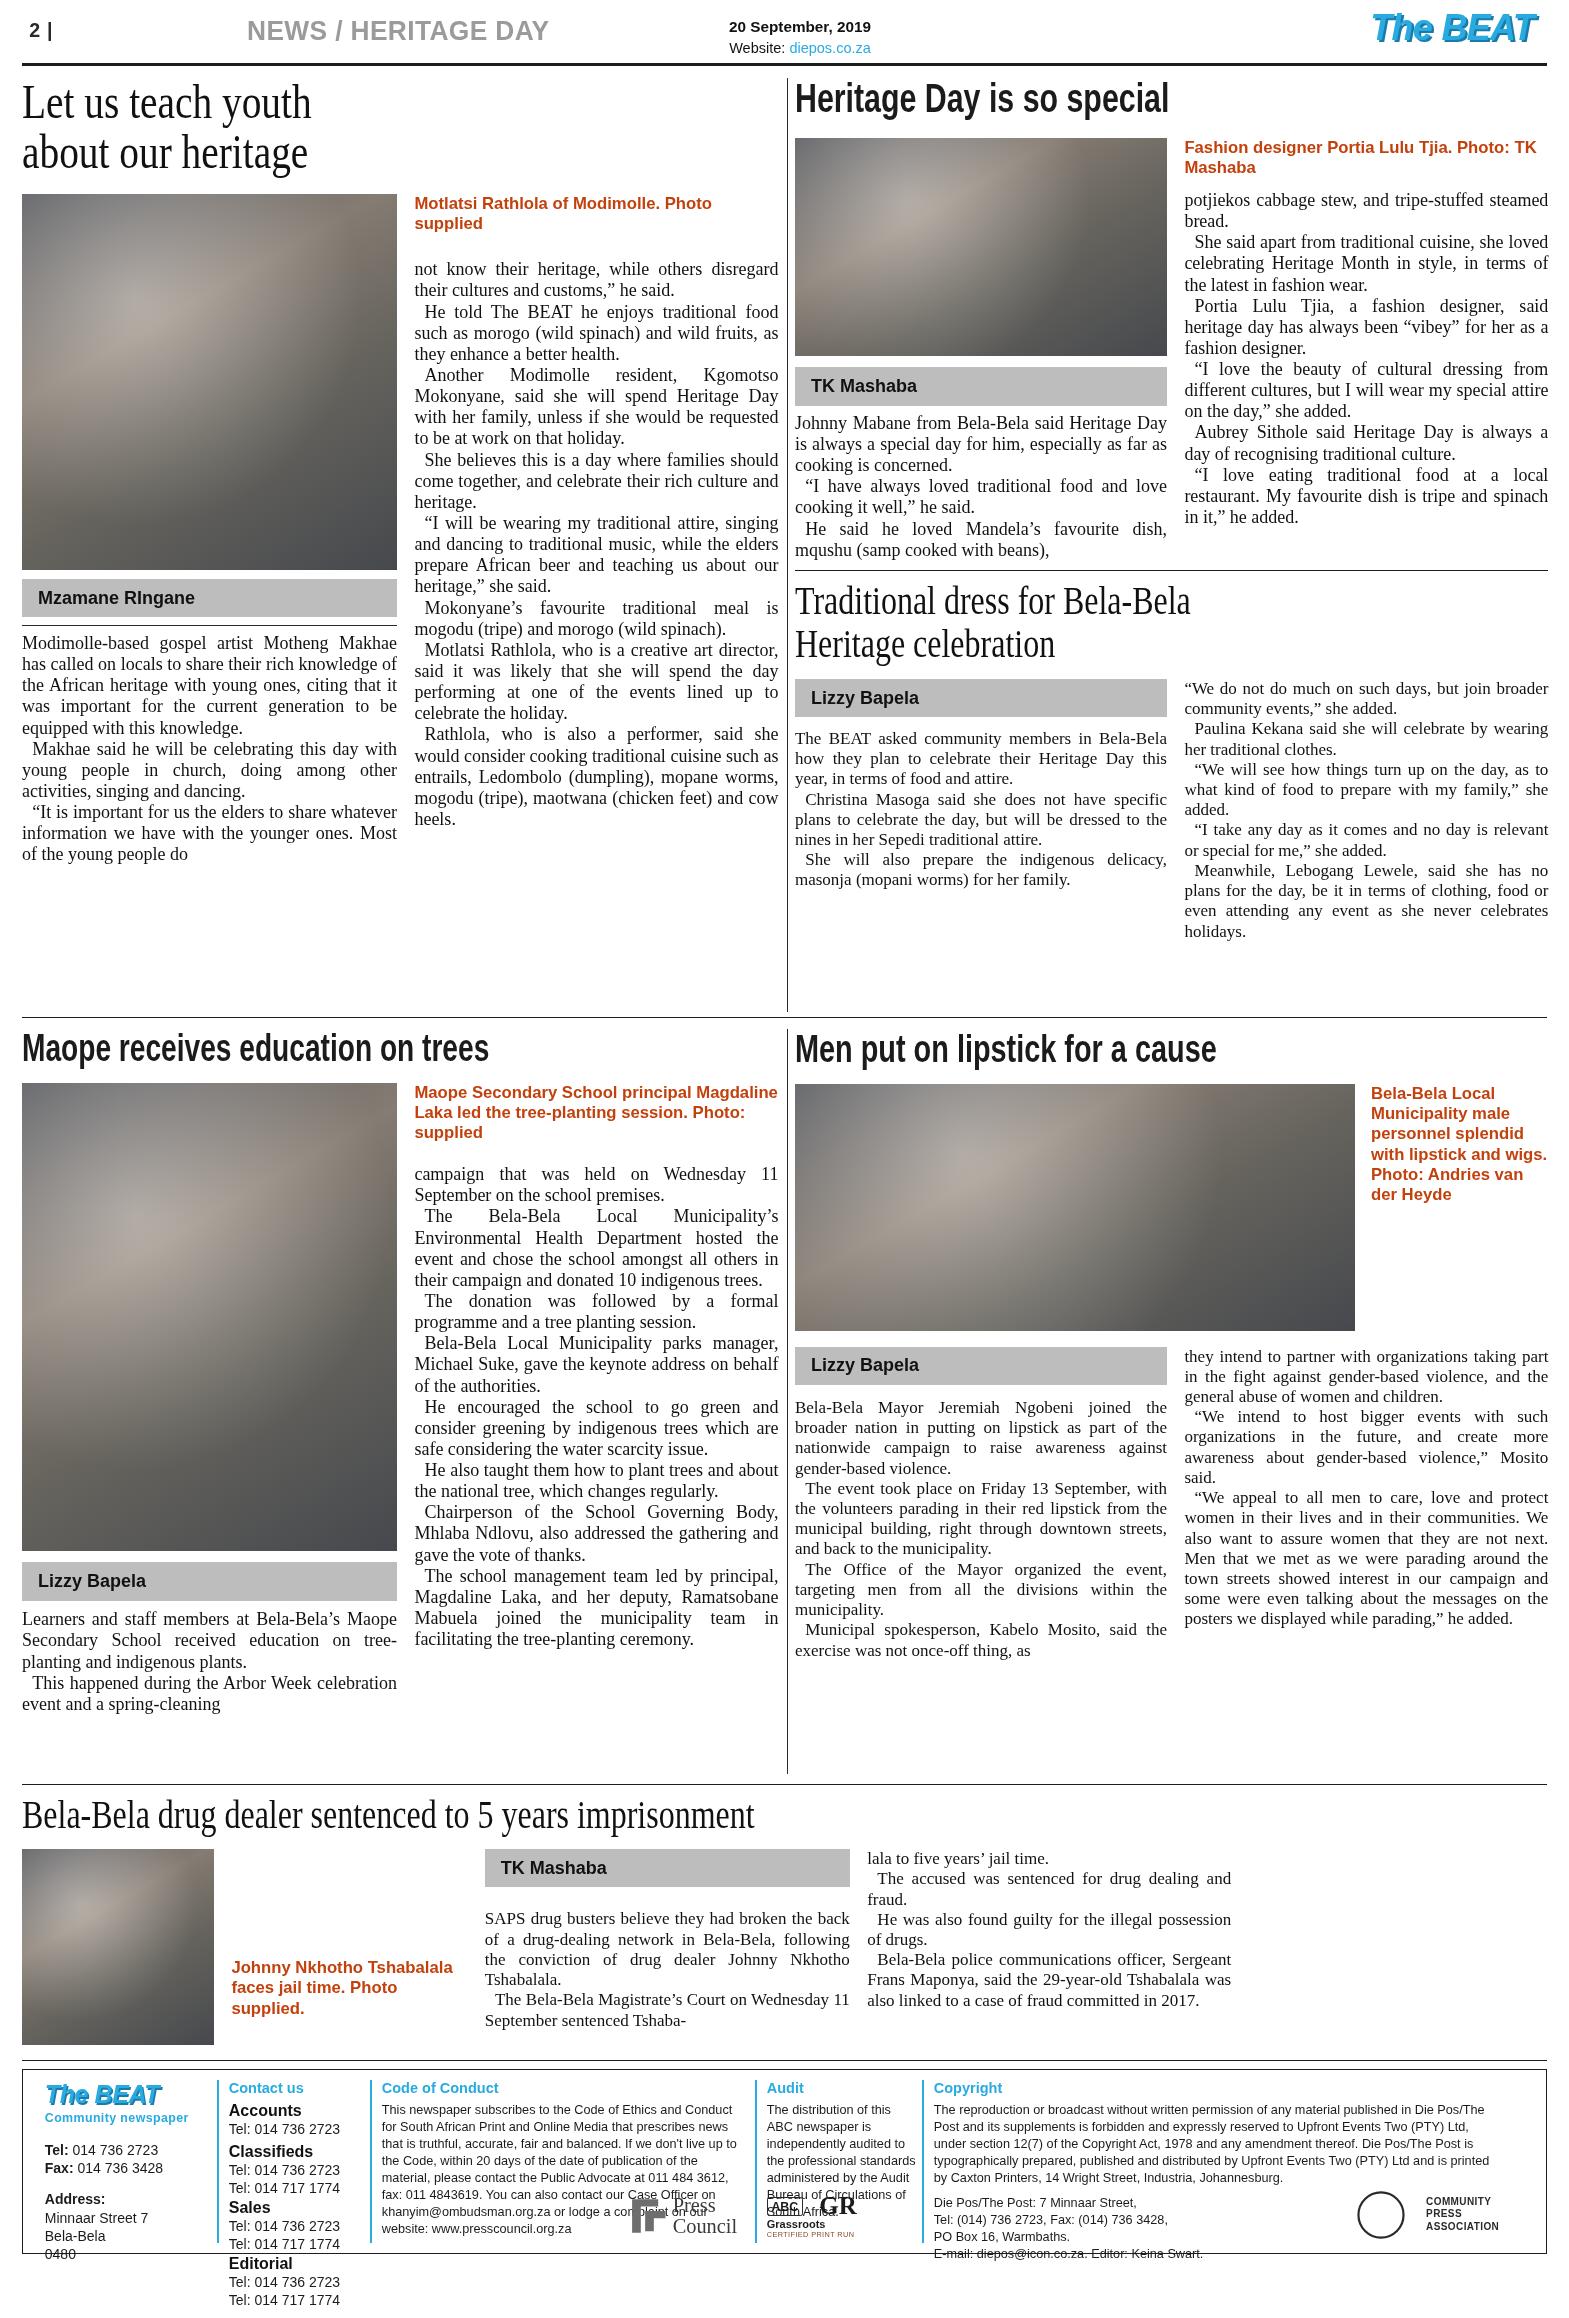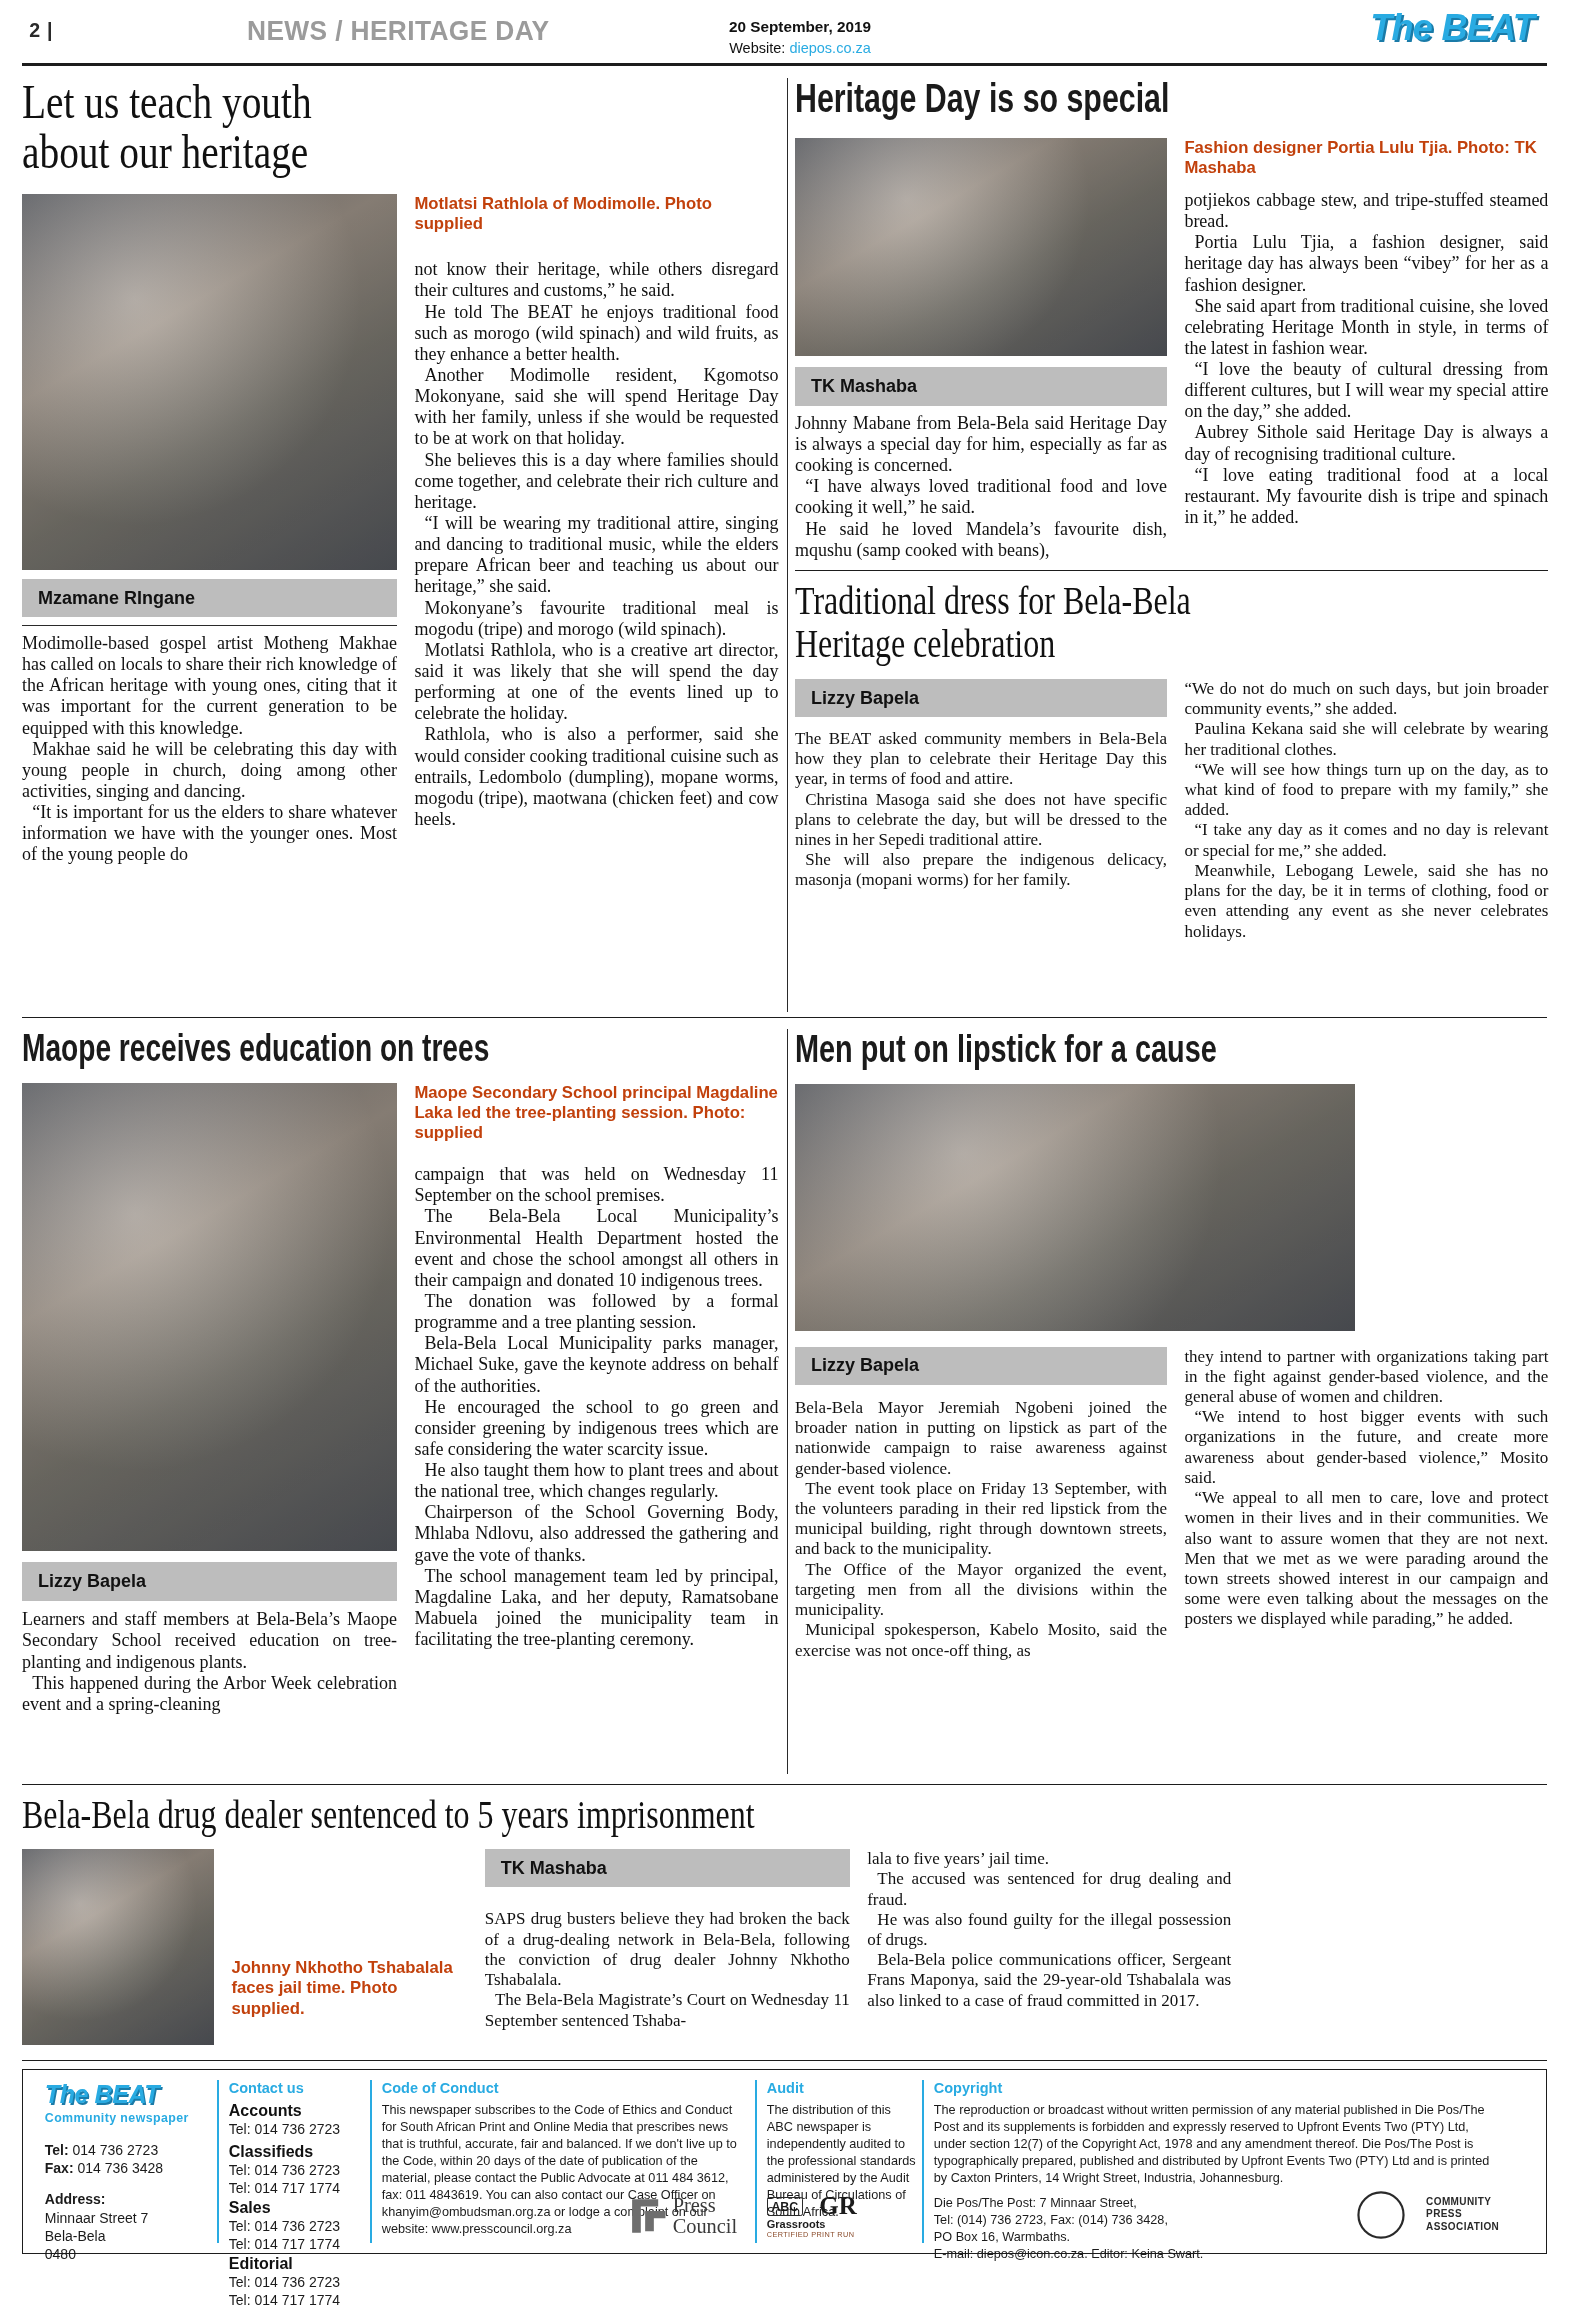--- a/index.html
+++ b/index.html
@@ -189,22 +189,22 @@
             <div class="body" style="width:372px;margin-top:7.3px;">
               <p>Johnny Mabane from Bela-Bela said Heritage Day is always a special day for him, especially as far as cooking is concerned.</p>
               <p>“I have always loved traditional food and love cooking it well,” he said.</p>
               <p>He said he loved Mandela’s favourite dish, mqushu (samp cooked with beans),</p>
             </div>
           </div>
           <div style="width:364px;margin-left:17.4px;">
             <div class="cap" style="width:356px;">Fashion designer Portia Lulu Tjia. Photo: TK Mashaba</div>
             <div class="body" style="width:364px;margin-top:11.6px;">
               <p>potjiekos cabbage stew, and tripe-stuffed steamed bread.</p>
+              <p>She said apart from traditional cuisine, she loved celebrating Heritage Month in style, in terms of the latest in fashion wear.</p>
               <p>Portia Lulu Tjia, a fashion designer, said heritage day has always been “vibey” for her as a fashion designer.</p>
-              <p>She said apart from traditional cuisine, she loved celebrating Heritage Month in style, in terms of the latest in fashion wear.</p>
               <p>“I love the beauty of cultural dressing from different cultures, but I will wear my special attire on the day,” she added.</p>
               <p>Aubrey Sithole said Heritage Day is always a day of recognising traditional culture.</p>
               <p>“I love eating traditional food at a local restaurant. My favourite dish is tripe and spinach in it,” he added.</p>
             </div>
           </div>
         </div>
       </div>
 
       <div class="rule-thin" style="margin-top:8.7px;"></div>
 
@@ -269,20 +269,23 @@
 
     <div style="width:14.5px;border-left:1.5px solid #2a2a2a;margin:0 7.3px 0 8.7px;height:745px;"></div>
 
     <div style="width:753px;">
       <div class="hl-sans" style="font-size:39px;width:1018px;">Men put on lipstick for a cause</div>
 
       <div class="cols" style="margin-top:16px;">
         <div style="width:560px;">
           <div class="photo" style="width:560px;height:247px;"></div>
         </div>
+        <div style="width:177px;margin-left:16px;">
+          <div class="cap" style="width:177px;">Bela-Bela Local Municipality male personnel splendid with lipstick and wigs. Photo: Andries van der Heyde</div>
+        </div>
       </div>
 
       <div class="cols" style="margin-top:16px;">
         <div style="width:372px;">
           <div class="byline" style="width:372px;">Lizzy Bapela</div>
           <div class="body narrow" style="width:372px;margin-top:13px;">
             <p>Bela-Bela Mayor Jeremiah Ngobeni joined the broader nation in putting on lipstick as part of the nationwide campaign to raise awareness against gender-based violence.</p>
             <p>The event took place on Friday 13 September, with the volunteers parading in their red lipstick from the municipal building, right through downtown streets, and back to the municipality.</p>
             <p>The Office of the Mayor organized the event, targeting men from all the divisions within the municipality.</p>
             <p>Municipal spokesperson, Kabelo Mosito, said the exercise was not once-off thing, as</p>

